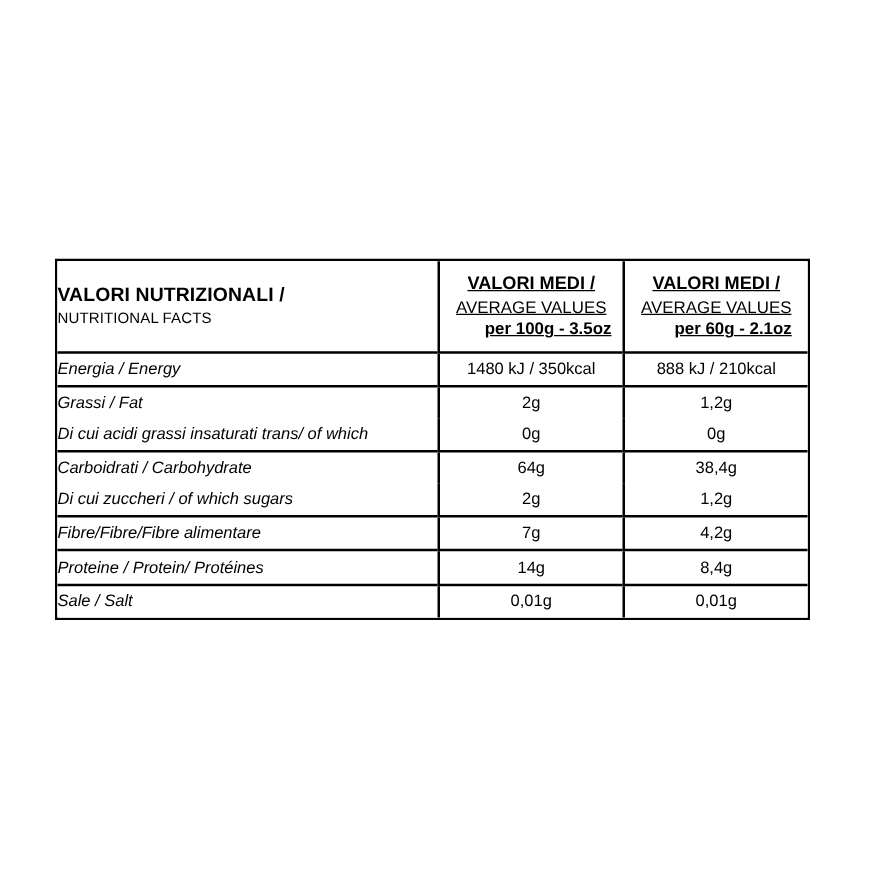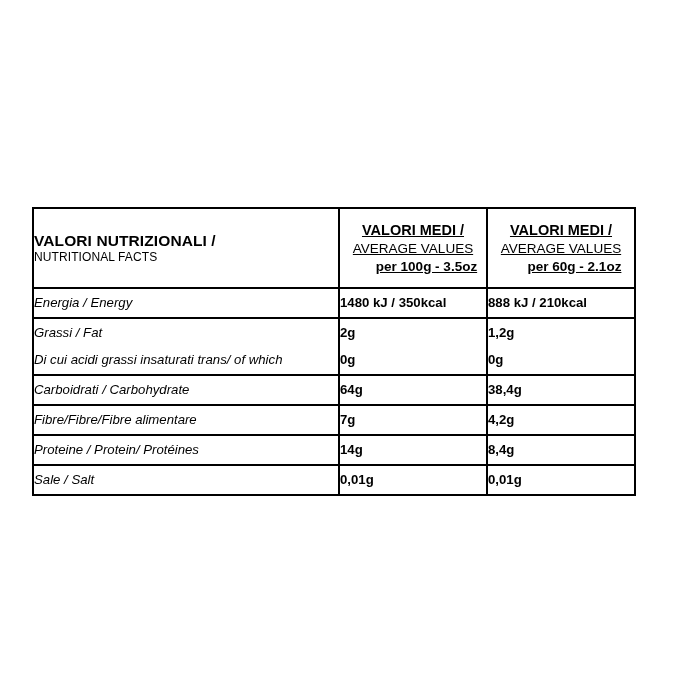--- a/index.html
+++ b/index.html
@@ -11,21 +11,21 @@
     width: 700px;
     height: 700px;
     font-family: "Liberation Sans", sans-serif;
     color: #000000;
     position: relative;
     overflow: hidden;
   }
 
   #nutrition-panel {
     position: absolute;
-    left: 32px;
+    left: 44px;
     top: 207px;
     width: 604px;
     height: 289px;
     box-sizing: border-box;
     border: 2px solid #000000;
     background: #ffffff;
   }
 
   table.nutrition {
     width: 100%;
@@ -89,25 +89,24 @@
   
   .cell-label {
     font-size: 13.2px;
     padding: 2.5px 6px 2.5px 8px;
     white-space: nowrap;
     line-height: 1.42;
     font-style: italic;
   }
   .cell-value {
     font-size: 13.2px;
-    text-align: left;
+    text-align: center;
     padding: 2.5px 6px 2.5px 6px;
     white-space: nowrap;
     line-height: 1.42;
-    font-weight: bold;
   }
 
   
   tr.sub > td { border-top: none; }
 </style>
 </head>
 <body>
 
 <div id="nutrition-panel">
   <table class="nutrition">
@@ -150,20 +149,25 @@
         <td class="cell-label">Di cui acidi grassi insaturati trans/ of which</td>
         <td class="cell-value divider-l">0g</td>
         <td class="cell-value divider-l">0g</td>
       </tr>
 
       <tr class="group-top">
         <td class="cell-label">Carboidrati / Carbohydrate</td>
         <td class="cell-value divider-l">64g</td>
         <td class="cell-value divider-l">38,4g</td>
       </tr>
+      <tr class="sub">
+        <td class="cell-label">Di cui zuccheri / of which sugars</td>
+        <td class="cell-value divider-l">2g</td>
+        <td class="cell-value divider-l">1,2g</td>
+      </tr>
 
       <tr class="group-top">
         <td class="cell-label">Fibre/Fibre/Fibre alimentare</td>
         <td class="cell-value divider-l">7g</td>
         <td class="cell-value divider-l">4,2g</td>
       </tr>
 
       <tr class="group-top">
         <td class="cell-label">Proteine / Protein/ Protéines</td>
         <td class="cell-value divider-l">14g</td>

